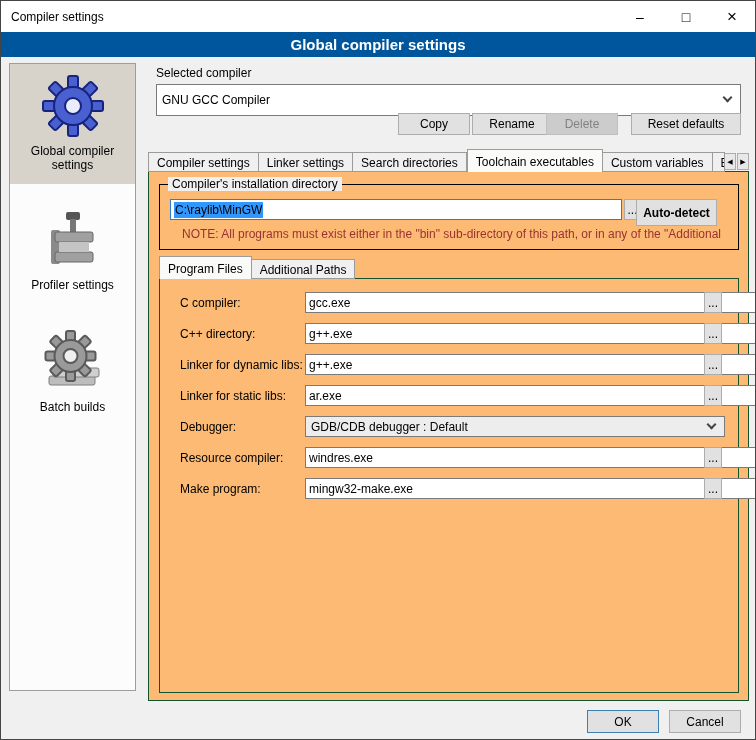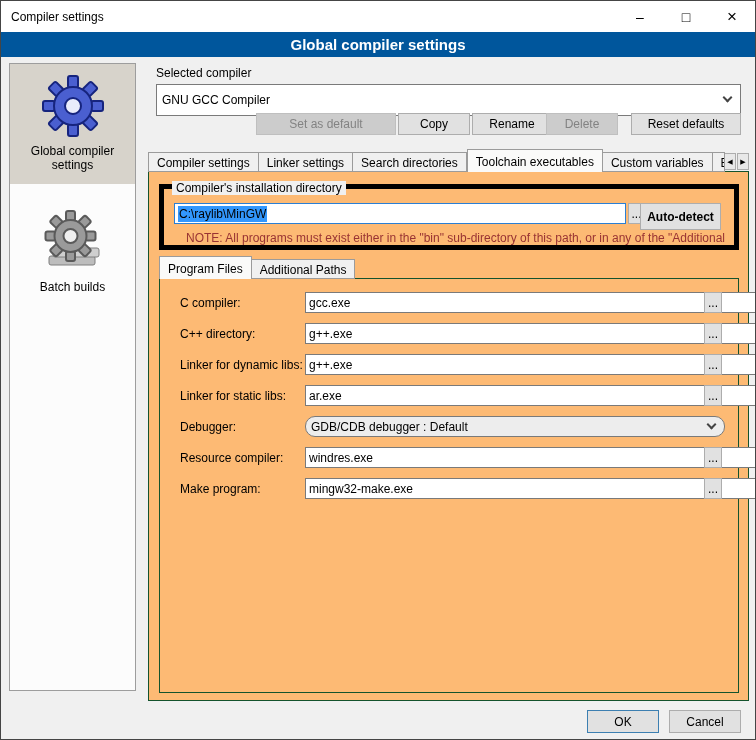--- a/index.html
+++ b/index.html
@@ -77,41 +77,41 @@
     border-left-width: 1px; border-bottom: none; position: relative; z-index: 3;
   }
   .tab.tab-clip { width: 40px; overflow: hidden; padding-right: 0; }
   .tsbtn {
     position: absolute; width: 12px; height: 17px;
     background: #E8E8E8; border: 1px solid #ADADAD;
     font-size: 7px; display: flex; align-items: center; justify-content: center; cursor: default;
   }
   .panel { position: absolute; background: #fdba74; border: 1px solid #14532d; }
   
-  .groupbox { position: absolute; border: 5px solid #000000; }
+  .groupbox { position: absolute; border: 1px solid #000000; }
   .groupbox .legend {
     position: absolute; top: -8px; left: 8px; background: #F0F0F0; padding: 0 4px;
     white-space: nowrap;
   }
   .dirinput {
     position: absolute; background: #FFFFFF; border: 1px solid #2A7FD4;
     display: flex; align-items: center; padding-left: 3px; overflow: hidden;
   }
   .dirinput .sel { background: #3297FD; color: #000000; padding: 1px 1px; white-space: pre; }
   .note { position: absolute; color: #993333; white-space: nowrap; overflow: hidden; }
   
   .frow { position: absolute; left: 0; width: 100%; height: 21px; }
   .flabel { position: absolute; left: 20px; top: 4px; white-space: nowrap; }
   .ftext {
     position: absolute; left: 145px; top: 0; width: 453px; height: 21px;
     border: 1px solid #7A7A7A; background: #FFFFFF;
     font-family: "Liberation Sans", sans-serif; font-size: 12px; padding: 0 3px;
   }
   .fbrowse { left: 544px; top: 0; width: 18px; height: 21px; }
-  .fselect { position: absolute; left: 145px; top: 0; width: 420px; height: 21px; border-radius: 10px; }
+  .fselect { position: absolute; left: 145px; top: 0; width: 420px; height: 21px; }
 </style>
 </head>
 <body>
 
 <div class="win">
 
   <div class="titlebar">
     <span class="title">Compiler settings</span>
     <div class="win-controls">
       <span class="wc">–</span>
@@ -136,20 +136,33 @@
             <rect x="27" y="2" width="10" height="12" rx="2" transform="rotate(270 32 32)"></rect>
             <rect x="27" y="2" width="10" height="12" rx="2" transform="rotate(315 32 32)"></rect>
             <circle cx="32" cy="32" r="19"></circle>
             <circle cx="32" cy="32" r="8" fill="#E9ECFB"></circle>
           </g>
         </svg>
       </span>
       <span class="nav-label">Global compiler settings</span>
     </div>
 
+    <div class="nav-item" style="margin-top:14px;">
+      <span class="icon">
+        <svg width="64" height="64" viewBox="0 0 64 64">
+          <rect x="25" y="4" width="14" height="8" rx="2" fill="#555555"></rect>
+          <rect x="29" y="11" width="6" height="14" fill="#777777"></rect>
+          <rect x="10" y="22" width="9" height="34" rx="2" fill="#8A8A8A"></rect>
+          <rect x="14" y="24" width="38" height="10" rx="2" fill="#A0A0A0" stroke="#666" stroke-width="1"></rect>
+          <rect x="14" y="44" width="38" height="10" rx="2" fill="#A0A0A0" stroke="#666" stroke-width="1"></rect>
+          <rect x="18" y="34" width="30" height="10" fill="#C4C4C4"></rect>
+        </svg>
+      </span>
+      <span class="nav-label">Profiler settings</span>
+    </div>
 
     <div class="nav-item" style="margin-top:16px;">
       <span class="icon">
         <svg width="64" height="64" viewBox="0 0 64 64">
           <rect x="8" y="46" width="46" height="9" rx="2" fill="#BDBDBD" stroke="#7E7E7E"></rect>
           <rect x="12" y="38" width="46" height="9" rx="2" fill="#CFCFCF" stroke="#7E7E7E"></rect>
           <g stroke="#5A5A5A" stroke-width="2" fill="#9A9A9A">
             <rect x="25" y="1" width="9" height="10" rx="2"></rect>
             <rect x="25" y="1" width="9" height="10" rx="2" transform="rotate(45 29.5 26)"></rect>
             <rect x="25" y="1" width="9" height="10" rx="2" transform="rotate(90 29.5 26)"></rect>
@@ -166,21 +179,20 @@
       <span class="nav-label">Batch builds</span>
     </div>
   </div>
 
   <span class="lbl" style="left:155px; top:65px;">Selected compiler</span>
   <div class="combo" style="left:155px; top:83px; width:585px; height:32px;text-align:center;">
     <span>GNU GCC Compiler</span>
     <span class="chev"></span>
   </div>
 
-  <div class="btn disabled" style="left:255px; top:112px; width:140px;">Set as default</div>
   <div class="btn" style="left:397px; top:112px; width:72px;">Copy</div>
   <div class="btn" style="left:471px; top:112px; width:80px;">Rename</div>
   <div class="btn disabled" style="left:545px; top:112px; width:72px;">Delete</div>
   <div class="btn" style="left:630px; top:112px; width:110px;">Reset defaults</div>
 
   <div class="tabbar" style="left:147px; top:148px; width:577px; height:23px; z-index:2;">
     <div class="tab">Compiler settings</div>
     <div class="tab">Linker settings</div>
     <div class="tab">Search directories</div>
     <div class="tab selected">Toolchain executables</div>

